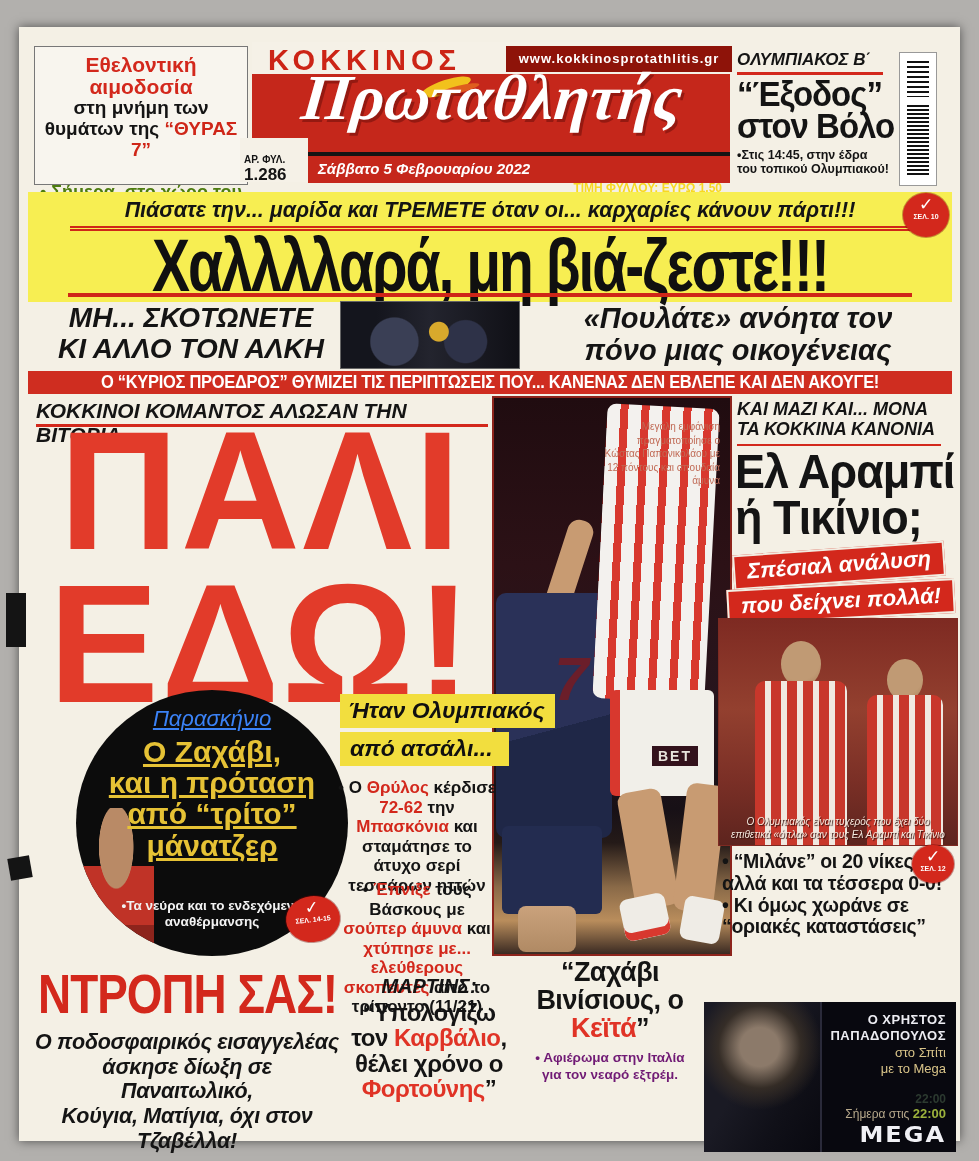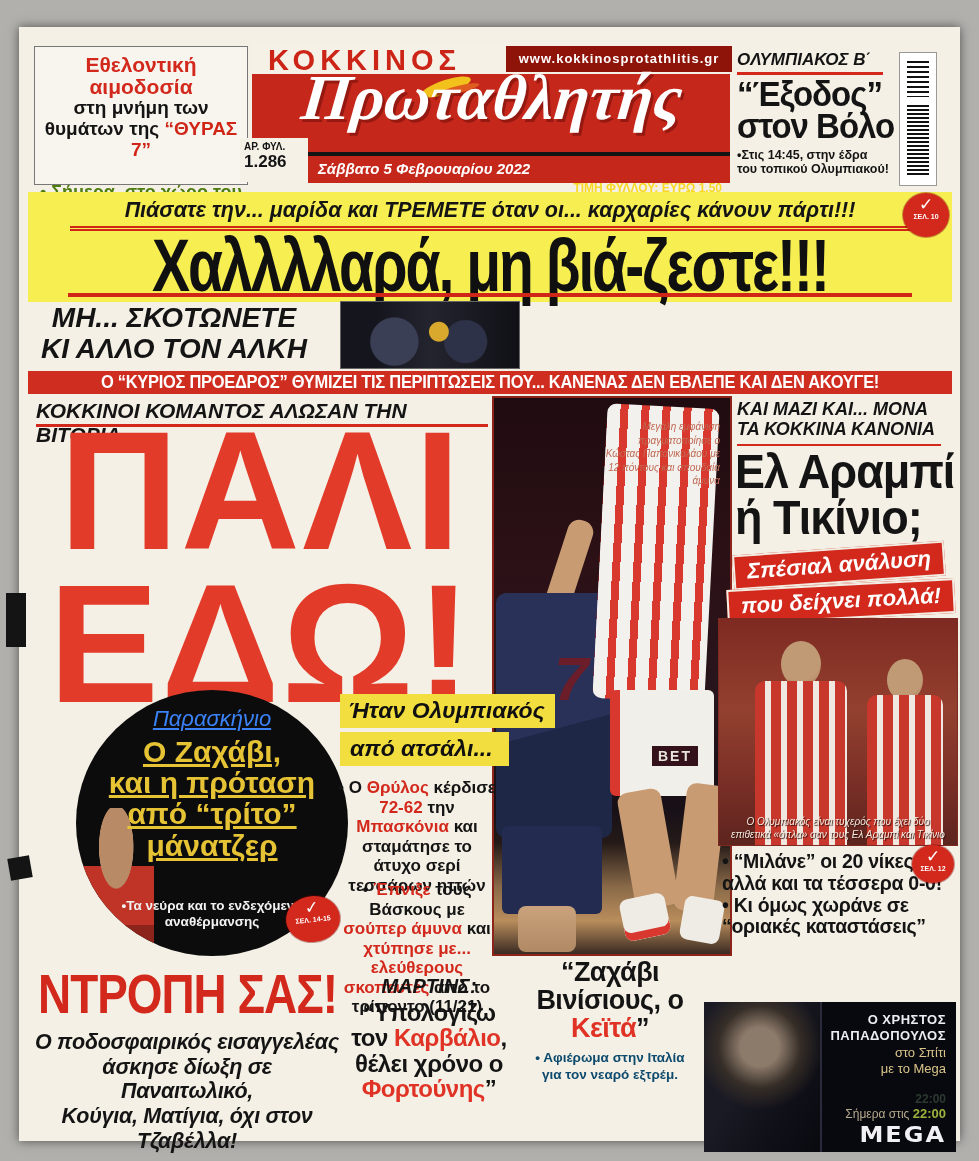--- a/index.html
+++ b/index.html
@@ -13,21 +13,21 @@
   .blood-line{font-size:19px;font-weight:bold;color:#141414;line-height:1.1;}
   .blood-bullet{font-size:18px;font-weight:bold;color:#4d7c0f;line-height:1.25;margin-top:20px;}
   
   .mast-red{left:252px;top:42px;width:478px;height:112px;background:#c5271b;border-radius:3px;}
   .mast-white{left:252px;top:42px;width:478px;height:32px;background:#f5f1e7;}
   .mast-brand{left:268px;top:44px;font-size:29px;font-weight:bold;color:#cc2416;letter-spacing:5px;}
   .mast-url{left:506px;top:46px;width:226px;height:26px;background:#8e1309;color:#fff;font-size:13px;font-weight:bold;text-align:center;line-height:26px;letter-spacing:1px;}
   .mast-script{left:256px;top:66px;width:472px;text-align:center;font-family:"Liberation Serif",serif;font-style:italic;font-weight:bold;font-size:64px;color:#fff;transform:skewX(-6deg);text-shadow:3px 3px 0 rgba(60,0,0,.35);line-height:1.0;}
   .flame1{left:420px;top:80px;width:52px;height:14px;background:#f2c11c;border-radius:50%;transform:rotate(-18deg);}
   .flame2{left:436px;top:86px;width:44px;height:7px;background:#df5d1e;border-radius:50%;transform:rotate(-14deg);}
-  .issue-box{left:240px;top:138px;width:68px;height:44px;background:#f5f1e7;text-align:left;padding:3px 0 0 4px;box-sizing:border-box;}
+  .issue-box{left:240px;top:138px;width:68px;height:44px;background:#f5f1e7;text-align:left;padding:16px 0 0 4px;box-sizing:border-box;}
   .issue-label{font-size:10px;font-weight:bold;color:#141414;}
   .issue-num{font-size:17px;font-weight:bold;color:#141414;}
   .date-strip{left:308px;top:152px;width:422px;height:27px;background:#c5271b;border-top:4px solid #141414;box-sizing:content-box;}
   .date-txt{left:10px;top:4px;font-size:15px;font-weight:bold;font-style:italic;color:#fff;}
   .price-txt{right:8px;top:25px;font-size:12px;font-weight:bold;color:#f8d822;}
   
   .olyb{left:737px;top:50px;width:160px;}
   .olyb-kicker{font-size:17px;font-weight:bold;font-style:italic;color:#141414;}
   .olyb-rule{width:146px;height:3px;background:#d3281c;margin:2px 0 2px 0;}
   .olyb-h{font-size:33px;font-weight:bold;color:#141414;line-height:.98;letter-spacing:-1px;transform:scaleY(1.08);transform-origin:left top;}
@@ -40,40 +40,40 @@
   .ystrip{left:0;top:6px;width:100%;text-align:center;font-size:21.5px;font-weight:bold;font-style:italic;color:#141414;}
   .ystrip-rule{left:42px;top:34px;width:842px;height:5px;background:linear-gradient(#cf2618 0 2px,transparent 2px 3px,#cf2618 3px 5px);}
   .yheadline{left:0;top:30px;width:100%;text-align:center;}
   .yheadline span{display:inline-block;font-size:57px;font-weight:bold;letter-spacing:-2px;color:#101010;transform:scaleY(1.3);transform-origin:center top;}
   .yrule{left:40px;top:101px;width:844px;height:4px;background:#cf2618;}
   .badge{background:#d3281c;border-radius:50%;color:#fff;text-align:center;box-shadow:0 0 0 1px rgba(120,0,0,.4);}
   .badge .chk{display:block;font-size:17px;line-height:16px;margin-top:4px;}
   .badge .pg{display:block;font-size:7px;font-weight:bold;line-height:8px;}
   .badge10{left:903px;top:193px;width:46px;height:44px;}
   
-  .sub-left{left:24px;top:303px;width:300px;text-align:center;font-size:28px;font-weight:bold;font-style:italic;color:#141414;line-height:1.1;}
+  .sub-left{left:41px;top:303px;width:300px;text-align:center;font-size:28px;font-weight:bold;font-style:italic;color:#141414;line-height:1.1;}
   .sub-photo{left:340px;top:301px;width:178px;height:66px;background:
     radial-gradient(circle at 30% 60%,#3a3f55 0 18%,transparent 19%),
     radial-gradient(circle at 55% 45%,#d8a92c 0 9%,transparent 10%),
     radial-gradient(circle at 70% 60%,#2e3248 0 16%,transparent 17%),
     linear-gradient(90deg,#14151d 0 20%,#23242e 50%,#101016 100%);border:1px solid #666;}
   .sub-right{left:528px;top:303px;width:420px;text-align:center;font-size:29px;font-weight:bold;font-style:italic;color:#141414;line-height:1.1;}
   
   .redstrip{left:28px;top:371px;width:924px;height:23px;background:#cf2d20;}
   .redstrip span{display:block;text-align:center;font-size:17px;font-weight:bold;color:#fff;line-height:23px;transform:scale(.97,1.05);letter-spacing:-.3px;}
   
   .main-kicker{left:36px;top:399px;width:460px;font-size:21px;font-weight:bold;font-style:italic;color:#141414;}
   .main-kicker-rule{left:36px;top:424px;width:452px;height:3px;background:#d3281c;}
   .pali{left:30px;top:416px;width:462px;text-align:center;color:#e23b2a;font-weight:bold;}
   .pali .l1,.pali .l2{display:block;font-size:150px;line-height:.9;letter-spacing:2px;transform:scale(1.1,1.12);transform-origin:center top;}
   .pali .l2{margin-top:18px;}
   
   .cphoto{left:492px;top:396px;width:240px;height:560px;border:2px solid #8d241c;box-sizing:border-box;overflow:hidden;background:
     linear-gradient(180deg,#200c10 0%,#2c1116 30%,#27151d 55%,#171016 74%,#241a18 80%,#8a6a48 88%,#b98d5c 94%,#3a2a22 100%);}
-  .cphoto-cap{right:10px;top:22px;width:118px;text-align:right;font-size:10px;font-style:italic;color:#c06a55;line-height:1.35;}
+  .cphoto-cap{right:10px;top:22px;width:118px;text-align:right;font-size:10px;color:#c06a55;line-height:1.35;}
   .navy-jersey{left:2px;top:195px;width:116px;height:245px;background:linear-gradient(165deg,#2a3158 0 55%,#1f2747 55%);border-radius:10px;}
   .navy-num{left:58px;top:50px;font-size:62px;font-weight:bold;color:#6b1e2a;font-style:italic;}
   .navy-shorts{left:8px;top:428px;width:100px;height:88px;background:#232c50;border-radius:6px;}
   .navy-leg{left:24px;top:508px;width:58px;height:46px;background:linear-gradient(180deg,#caa27c,#b08a64);border-radius:8px;}
   .white-jersey{left:106px;top:8px;width:112px;height:295px;background:repeating-linear-gradient(90deg,#f3f1ee 0 13px,#d8382e 13px 21px);border-radius:9px;transform:rotate(3deg);}
   .white-shorts{left:116px;top:292px;width:104px;height:106px;background:linear-gradient(90deg,#d8382e 0 10px,#f1efe9 10px);border-radius:6px;}
   .leg1{left:132px;top:392px;width:44px;height:118px;background:#c89b72;border-radius:10px;transform:rotate(-10deg);}
   .leg2{left:186px;top:386px;width:40px;height:128px;background:#c89b72;border-radius:10px;transform:rotate(7deg);}
   .sock1{left:128px;top:498px;width:46px;height:42px;background:#efece6;border-radius:8px;transform:rotate(-12deg);box-shadow:inset 0 -8px 0 #d8382e;}
   .sock2{left:188px;top:500px;width:40px;height:44px;background:#efece6;border-radius:8px;transform:rotate(10deg);}
@@ -116,21 +116,21 @@
   .shame{left:34px;top:962px;width:306px;text-align:center;}
   .shame-h{display:inline-block;font-size:45px;font-weight:bold;color:#d3281c;letter-spacing:-1px;transform:scale(1.02,1.25);transform-origin:center top;}
   .shame-b{margin-top:16px;font-size:21.5px;font-weight:bold;font-style:italic;color:#141414;line-height:1.15;letter-spacing:-.3px;}
   .martins{left:342px;top:962px;width:174px;text-align:center;}
   .martins-k{font-size:20px;font-weight:bold;font-style:italic;color:#141414;margin-top:13px;}
   .martins-q{margin-top:2px;font-size:24px;font-weight:bold;color:#141414;line-height:1.06;letter-spacing:-.5px;}
   .martins-q .red-t{color:#e03326;}
   .keita{left:518px;top:958px;width:184px;text-align:center;}
   .keita-q{font-size:27px;font-weight:bold;color:#141414;line-height:1.04;letter-spacing:-.5px;}
   .keita-q .red-t{color:#e03326;}
-  .keita-b{margin-top:8px;font-size:13.5px;font-weight:bold;color:#0c4a6e;line-height:1.25;}
+  .keita-b{margin-top:8px;font-size:13.5px;font-weight:bold;color:#701a75;line-height:1.25;}
   
   .mega{left:704px;top:958px;width:252px;height:150px;background:#08080f;display:flex;margin-top:44px;}
   .mega-photo{width:116px;height:100%;background:
      radial-gradient(circle at 48% 30%,#8c7a6a 0 16%,rgba(60,50,40,.8) 34%,transparent 52%),
      linear-gradient(120deg,#1a1a24 0 40%,#101018 70%,#090910 100%);border-right:2px solid #2a2a3a;}
   .mega-right{flex:1;padding:10px 10px 6px 8px;display:flex;flex-direction:column;}
   .mega-name{font-size:13px;font-weight:bold;color:#ecece f2;color:#ececf2;letter-spacing:.5px;text-align:right;line-height:1.25;}
   .mega-show{font-size:13px;color:#d9c489;text-align:right;line-height:1.3;}
   .mega-ghost{margin-top:14px;font-size:12px;color:#2c3a30;text-align:right;font-weight:bold;}
   .mega-time{font-size:12px;color:#b7a98c;text-align:right;}
@@ -198,20 +198,24 @@
   <div class="abs badge badge10">
     <span class="chk">✓</span>
     <span class="pg">ΣΕΛ. 10</span>
   </div>
 
   <div class="abs sub-left">
     <div>ΜΗ... ΣΚΟΤΩΝΕΤΕ</div>
     <div>ΚΙ ΑΛΛΟ ΤΟΝ ΑΛΚΗ</div>
   </div>
   <div class="abs sub-photo"></div>
+  <div class="abs sub-right">
+    <div>«Πουλάτε» ανόητα τον</div>
+    <div>πόνο μιας οικογένειας</div>
+  </div>
 
   <div class="abs redstrip">
       <span>Ο “ΚΥΡΙΟΣ ΠΡΟΕΔΡΟΣ” ΘΥΜΙΖΕΙ ΤΙΣ ΠΕΡΙΠΤΩΣΕΙΣ ΠΟΥ... ΚΑΝΕΝΑΣ ΔΕΝ ΕΒΛΕΠΕ ΚΑΙ ΔΕΝ ΑΚΟΥΓΕ!</span>
     </div>
 
   <div class="abs main-kicker">ΚΟΚΚΙΝΟΙ ΚΟΜΑΝΤΟΣ ΑΛΩΣΑΝ ΤΗΝ ΒΙΤΟΡΙΑ</div>
   <div class="abs main-kicker-rule"></div>
   <div class="abs pali">
     <span class="l1">ΠΑΛΙ</span>
     <span class="l2">ΕΔΩ!</span>

